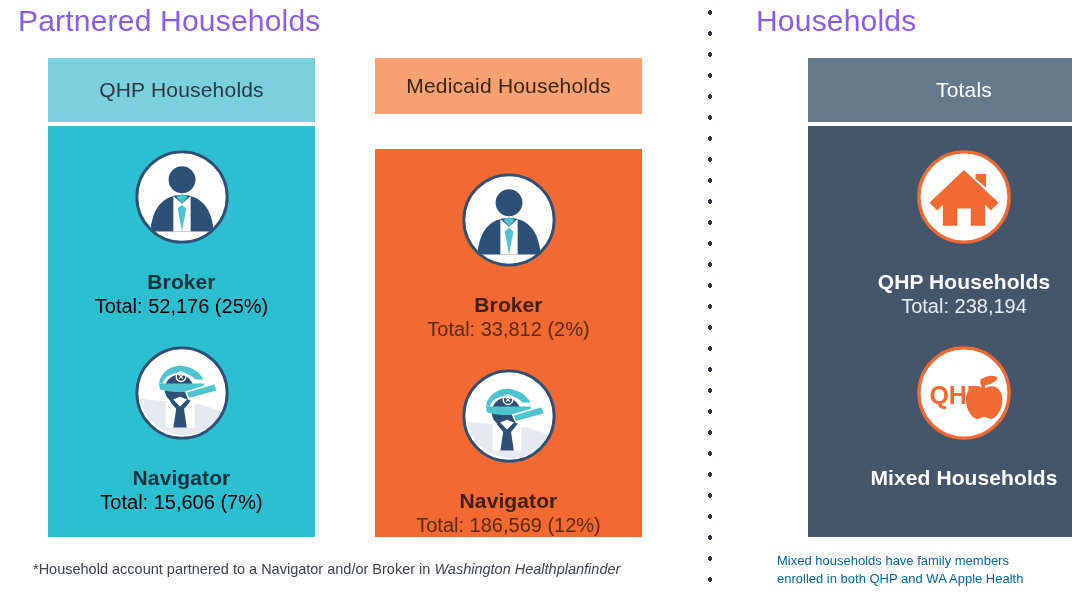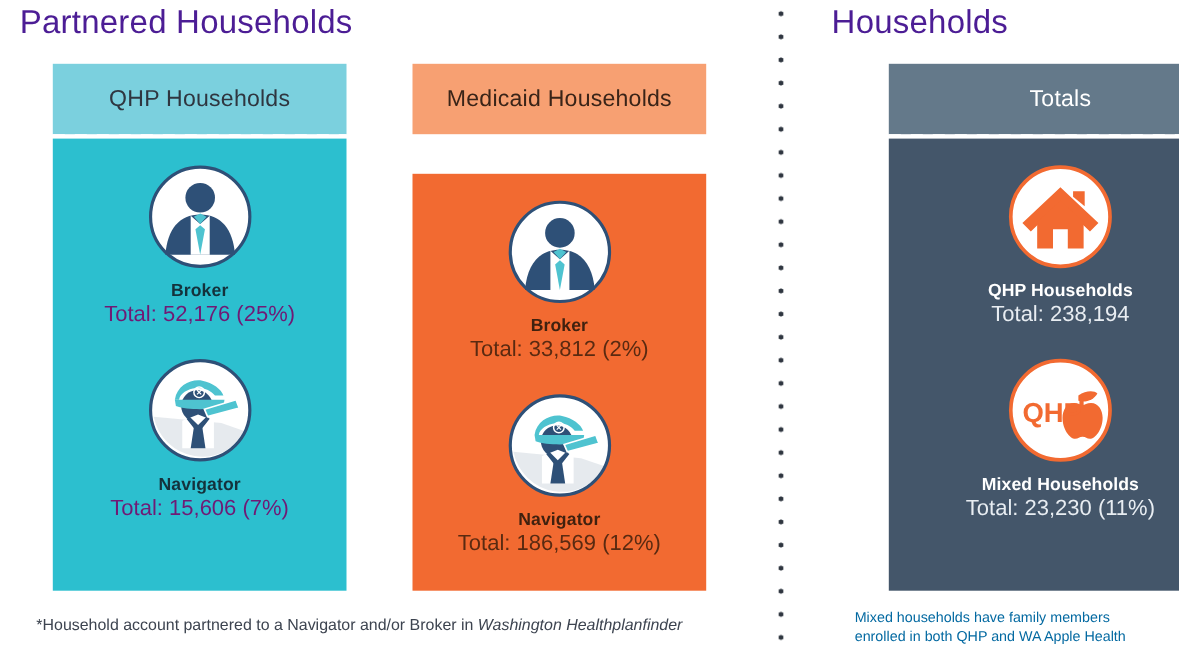--- a/index.html
+++ b/index.html
@@ -14,21 +14,21 @@
     overflow: hidden;
     font-family: "Liberation Sans", sans-serif;
     color: #404040;
   }
 
   
   .section-title {
     position: absolute;
     font-size: 30px;
     font-weight: 400;
-    color: #4c1d95;
+    color: #8b5cf6;
     letter-spacing: 0.2px;
     white-space: nowrap;
   }
   #title-partnered { left: 18px; top: 4px; }
   #title-households { left: 744px; top: 4px; margin-left: 12px; }
 
   
   #vertical-divider {
     position: absolute;
     left: 707px;
@@ -77,21 +77,21 @@
     display: flex;
     flex-direction: column;
     align-items: center;
   }
 
   
   #panel-qhp { left: 48px; width: 267px; }
   #panel-qhp .panel-header { background: #7bd0de; color: #2f3640; }
   #panel-qhp .panel-body  { background: #2cbfcf; }
   #panel-qhp .stat-name   { color: #14323c; }
-  #panel-qhp .stat-total  { color: #701a75; }
+  #panel-qhp .stat-total  { color: #000000; }
 
   
   #panel-medicaid { left: 375px; width: 267px; gap: 16px; }
   #panel-medicaid .panel-header { background: #f7a072; color: #3a2418; }
   #panel-medicaid .panel-body  { background: #f26a31; }
   #panel-medicaid .stat-name   { color: #40210f; }
   #panel-medicaid .stat-total  { color: #5a2a11; }
 
   
   #panel-totals { left: 808px; width: 312px; }
@@ -113,22 +113,22 @@
   #panel-qhp .stat-block + .stat-block,
   #panel-medicaid .stat-block + .stat-block,
   #panel-totals .stat-block + .stat-block { margin-top: 27px; }
 
   .stat-icon {
     width: 96px;
     height: 96px;
     display: block;
   }
   .stat-name {
-    margin-top: 11px;
-    font-size: 16px;
+    margin-top: 25px;
+    font-size: 21px;
     font-weight: bold;
     letter-spacing: 0.1px;
     white-space: nowrap;
   }
   .stat-total {
     margin-top: 1px;
     font-size: 20px;
     font-weight: 400;
     white-space: nowrap;
   }
@@ -271,21 +271,20 @@
     <div class="stat-block">
       <svg class="stat-icon" viewBox="0 0 100 100">
         <circle cx="50" cy="50" r="47" fill="#ffffff"></circle>
         <circle cx="50" cy="50" r="47" fill="none" stroke="#f26a31" stroke-width="3.5"></circle>
         <path d="M67 36 C74 31 82 31 85 34 C82 40 74 43 67 41 Z" fill="#f26a31"></path>
         <path d="M63 43 C56 43 52 50 52 57 C52 68 59 77 64 77 C67 77 68 75 71 75 C74 75 75 77 78 77 C83 77 90 68 90 57 C90 50 86 43 79 43 C75 43 73 45 71 45 C69 45 67 43 63 43 Z" fill="#f26a31"></path>
         <rect x="68" y="38" width="4" height="8" fill="#f26a31"></rect>
         <text x="14" y="61" font-family="Liberation Sans, sans-serif" font-size="26" font-weight="bold" fill="#f26a31">QHP</text>
       </svg>
       <div class="stat-name">Mixed Households</div>
-      <div class="stat-total">Total: 23,230 (11%)</div>
     </div>
 
   </div>
 </div>
 
 <div id="footnote-left">
   <span>*Household account partnered to a Navigator and/or Broker in </span><em>Washington Healthplanfinder</em>
 </div>
 
 <div id="footnote-right">

